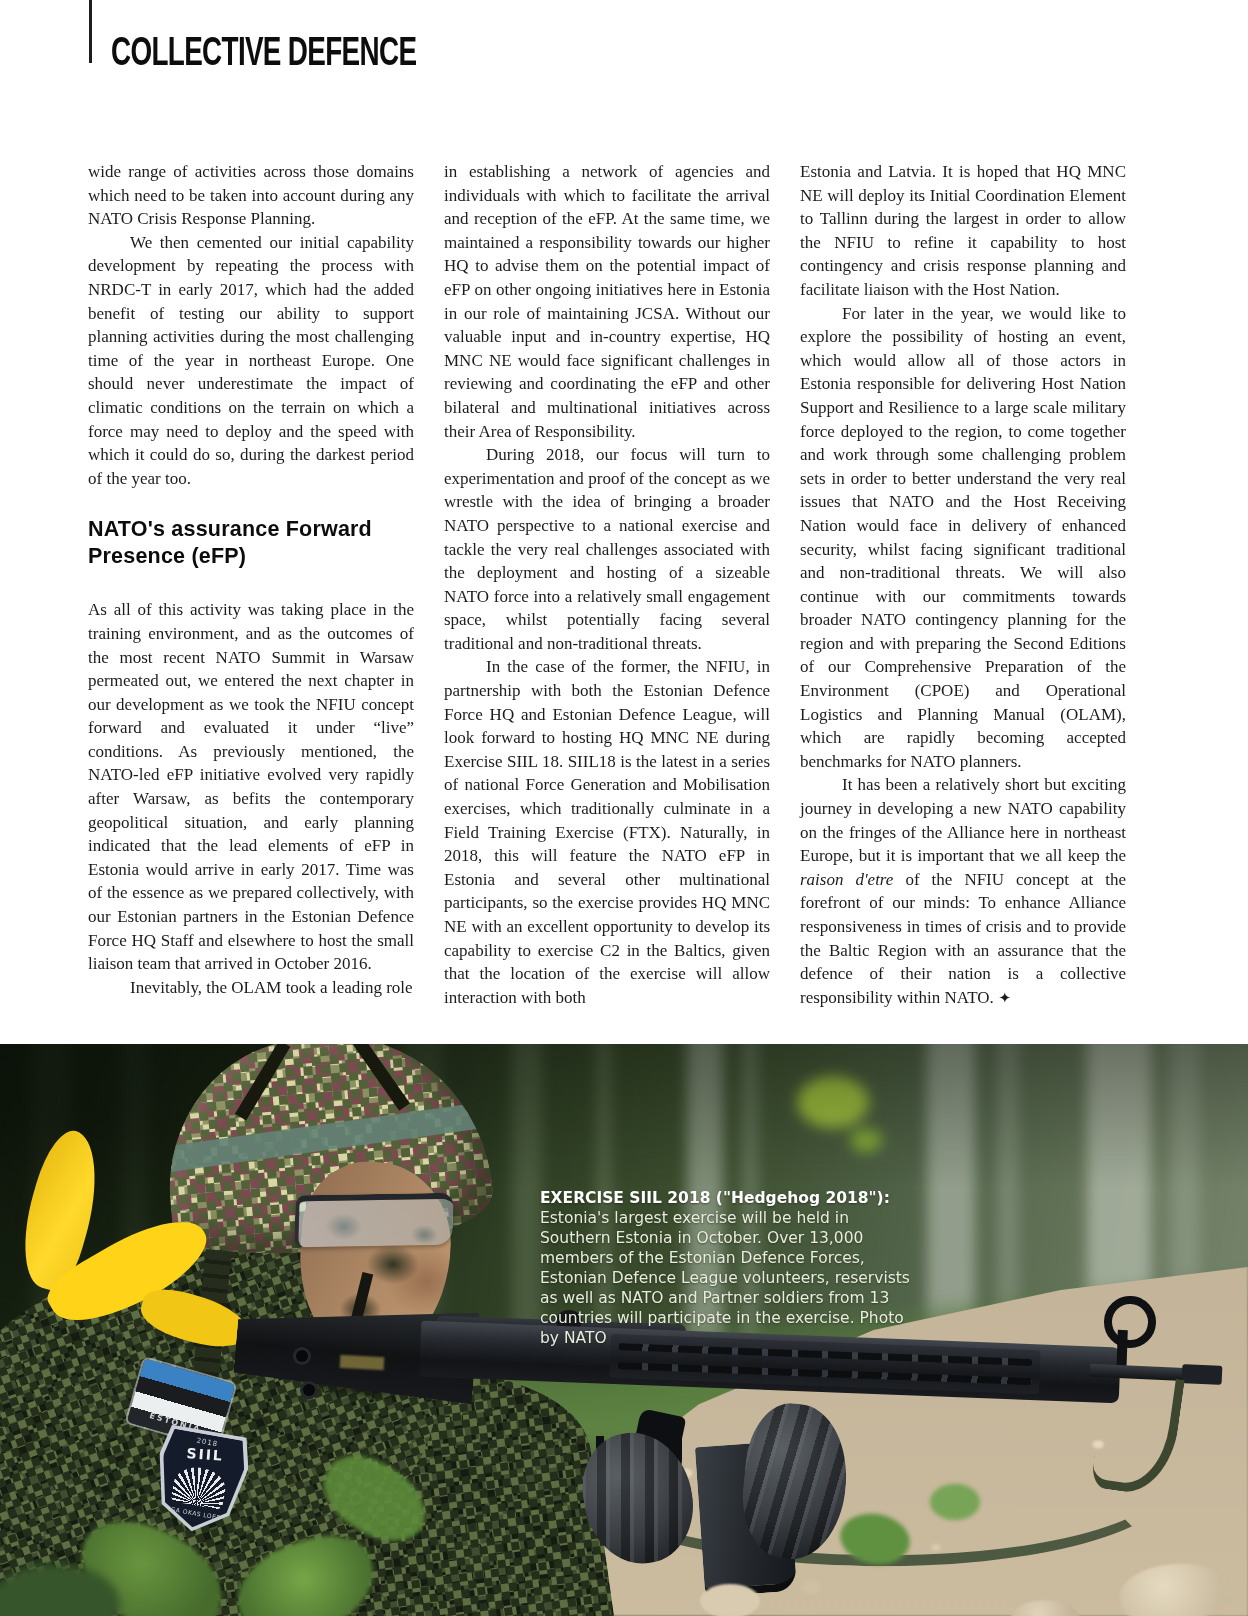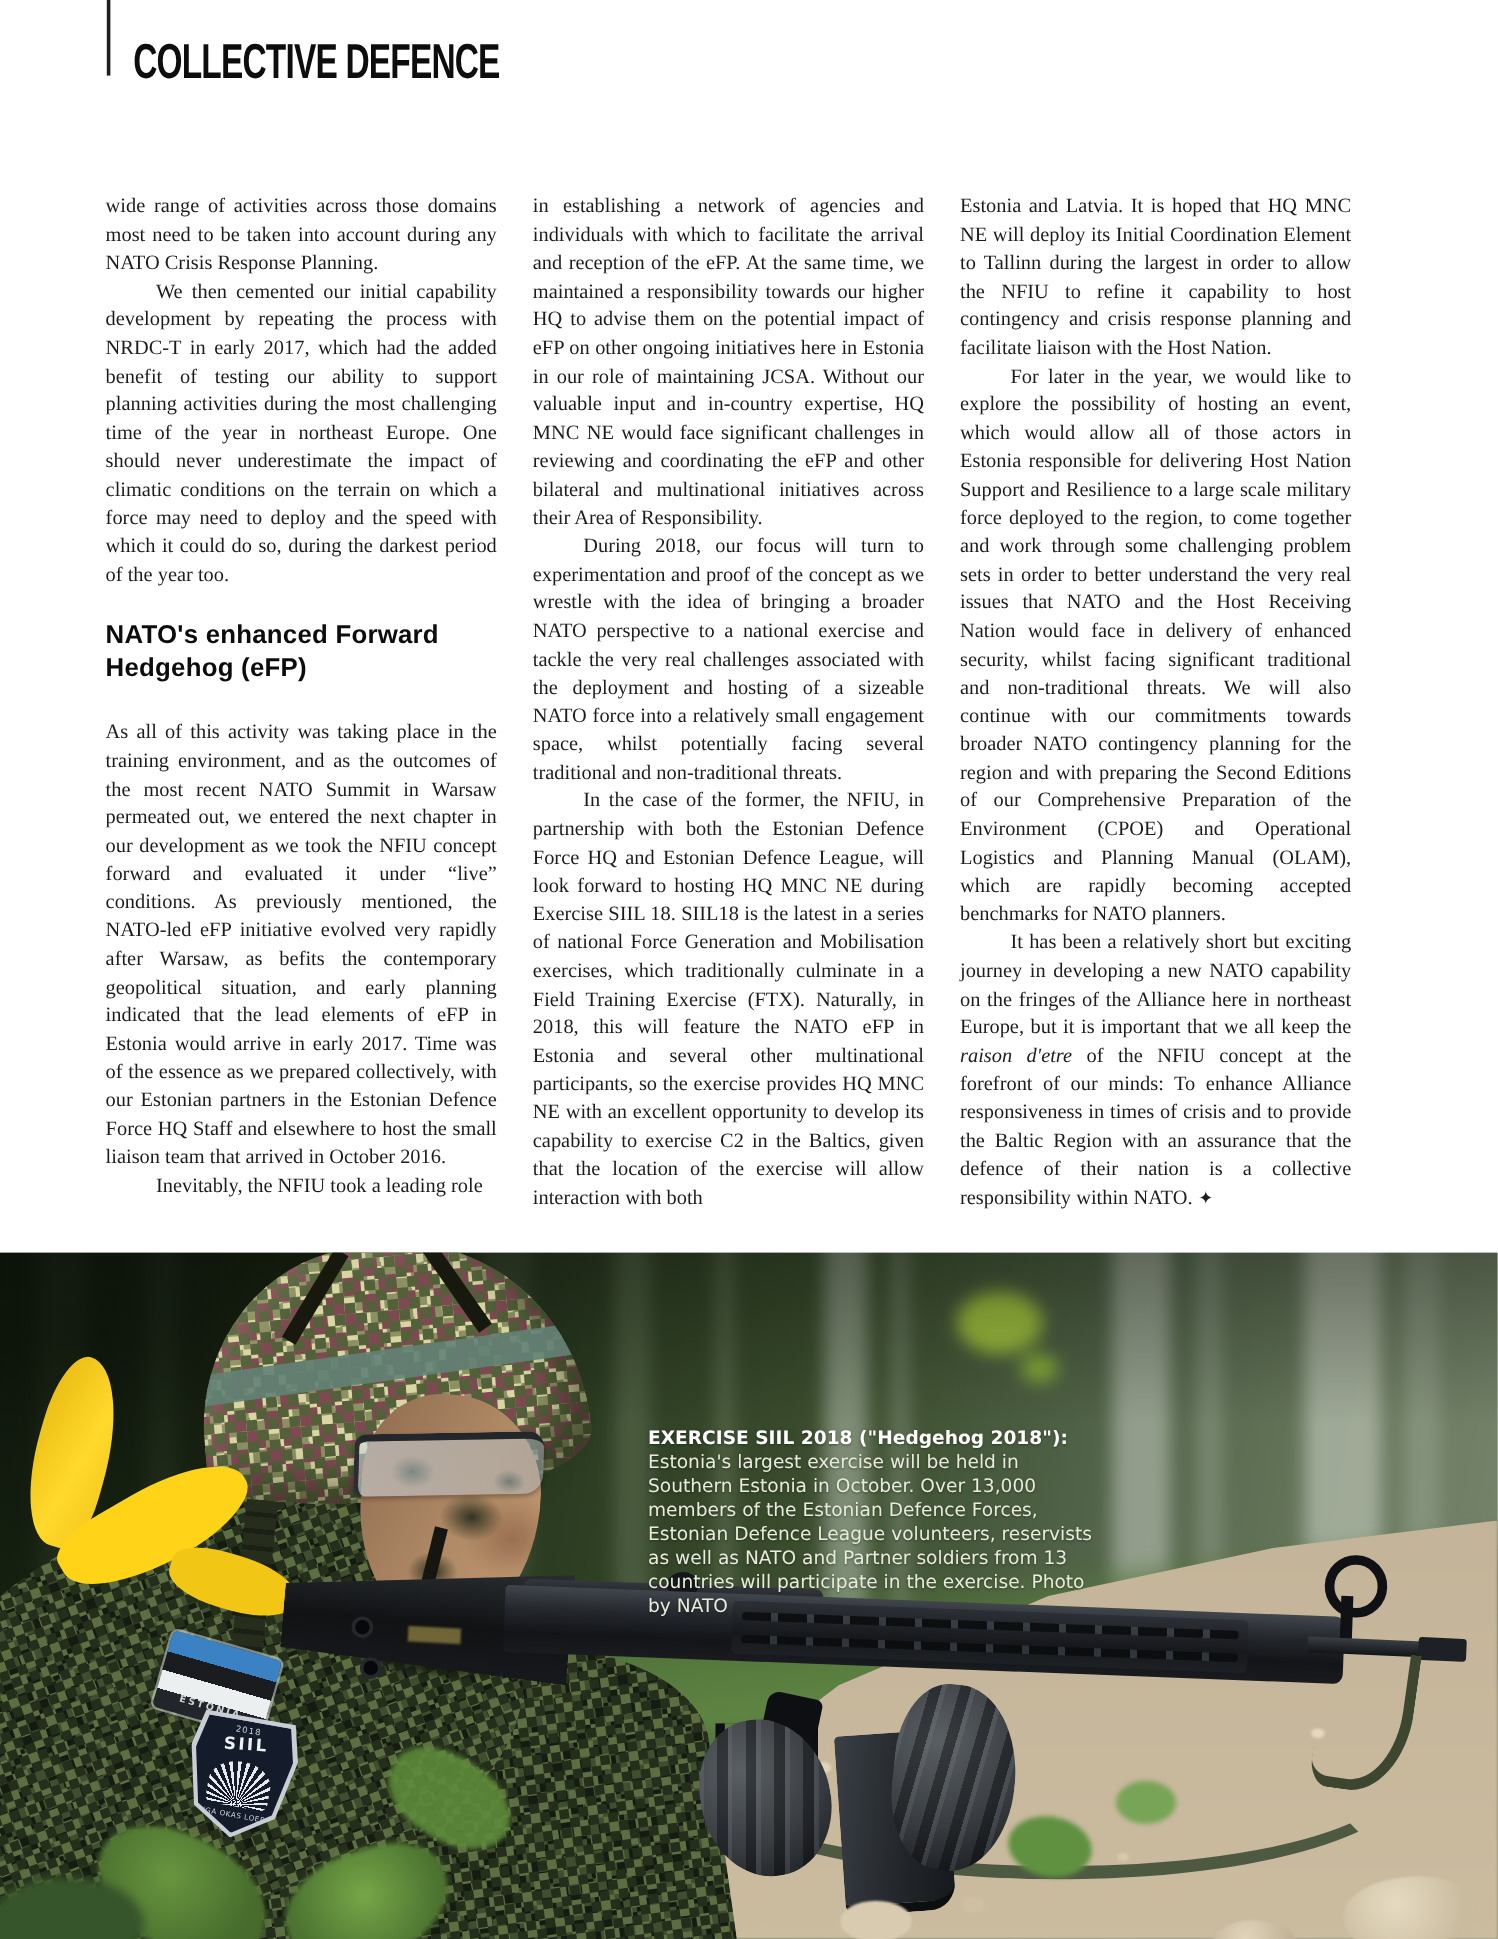--- a/index.html
+++ b/index.html
@@ -68,25 +68,25 @@
   .patch-label { position:absolute; width:100%; text-align:center; font-family:"DejaVu Sans",sans-serif; }
 </style>
 </head>
 <body>
 
 <div class="kicker-bar"></div>
 <div class="kicker">COLLECTIVE DEFENCE</div>
 
 <div class="columns">
   <div class="col">
-    <p>wide range of activities across those domains most need to be taken into account during any NATO Crisis Response Planning.</p>
+    <p>wide range of activities across those domains which need to be taken into account during any NATO Crisis Response Planning.</p>
     <p class="ind">We then cemented our initial capability development by repeating the process with NRDC-T in early 2017, which had the added benefit of testing our ability to support planning activities during the most challenging time of the year in northeast Europe. One should never underestimate the impact of climatic conditions on the terrain on which a force may need to deploy and the speed with which it could do so, during the darkest period of the year too.</p>
-    <h2 class="subhead">NATO's enhanced Forward Hedgehog (eFP)</h2>
+    <h2 class="subhead">NATO's assurance Forward Presence (eFP)</h2>
     <p>As all of this activity was taking place in the training environment, and as the outcomes of the most recent NATO Summit in Warsaw permeated out, we entered the next chapter in our development as we took the NFIU concept forward and evaluated it under “live” conditions. As previously mentioned, the NATO-led eFP initiative evolved very rapidly after Warsaw, as befits the contemporary geopolitical situation, and early planning indicated that the lead elements of eFP in Estonia would arrive in early 2017. Time was of the essence as we prepared collectively, with our Estonian partners in the Estonian Defence Force HQ Staff and elsewhere to host the small liaison team that arrived in October 2016.</p>
-    <p class="ind">Inevitably, the NFIU took a leading role</p>
+    <p class="ind">Inevitably, the OLAM took a leading role</p>
   </div>
   <div class="col">
     <p>in establishing a network of agencies and individuals with which to facilitate the arrival and reception of the eFP. At the same time, we maintained a responsibility towards our higher HQ to advise them on the potential impact of eFP on other ongoing initiatives here in Estonia in our role of maintaining JCSA. Without our valuable input and in-country expertise, HQ MNC NE would face significant challenges in reviewing and coordinating the eFP and other bilateral and multinational initiatives across their Area of Responsibility.</p>
     <p class="ind">During 2018, our focus will turn to experimentation and proof of the concept as we wrestle with the idea of bringing a broader NATO perspective to a national exercise and tackle the very real challenges associated with the deployment and hosting of a sizeable NATO force into a relatively small engagement space, whilst potentially facing several traditional and non-traditional threats.</p>
     <p class="ind">In the case of the former, the NFIU, in partnership with both the Estonian Defence Force HQ and Estonian Defence League, will look forward to hosting HQ MNC NE during Exercise SIIL 18. SIIL18 is the latest in a series of national Force Generation and Mobilisation exercises, which traditionally culminate in a Field Training Exercise (FTX). Naturally, in 2018, this will feature the NATO eFP in Estonia and several other multinational participants, so the exercise provides HQ MNC NE with an excellent opportunity to develop its capability to exercise C2 in the Baltics, given that the location of the exercise will allow interaction with both</p>
   </div>
   <div class="col">
     <p>Estonia and Latvia. It is hoped that HQ MNC NE will deploy its Initial Coordination Element to Tallinn during the largest in order to allow the NFIU to refine it capability to host contingency and crisis response planning and facilitate liaison with the Host Nation.</p>
     <p class="ind">For later in the year, we would like to explore the possibility of hosting an event, which would allow all of those actors in Estonia responsible for delivering Host Nation Support and Resilience to a large scale military force deployed to the region, to come together and work through some challenging problem sets in order to better understand the very real issues that NATO and the Host Receiving Nation would face in delivery of enhanced security, whilst facing significant traditional and non-traditional threats. We will also continue with our commitments towards broader NATO contingency planning for the region and with preparing the Second Editions of our Comprehensive Preparation of the Environment (CPOE) and Operational Logistics and Planning Manual (OLAM), which are rapidly becoming accepted benchmarks for NATO planners.</p>
     <p class="ind"><span>It has been a relatively short but exciting journey in developing a new NATO capability on the fringes of the Alliance here in northeast Europe, but it is important that we all keep the </span><i>raison d'etre</i><span> of the NFIU concept at the forefront of our minds: To enhance Alliance responsiveness in times of crisis and to provide the Baltic Region with an assurance that the defence of their nation is a collective responsibility within NATO.</span><span class="endmark"> ✦</span></p>

